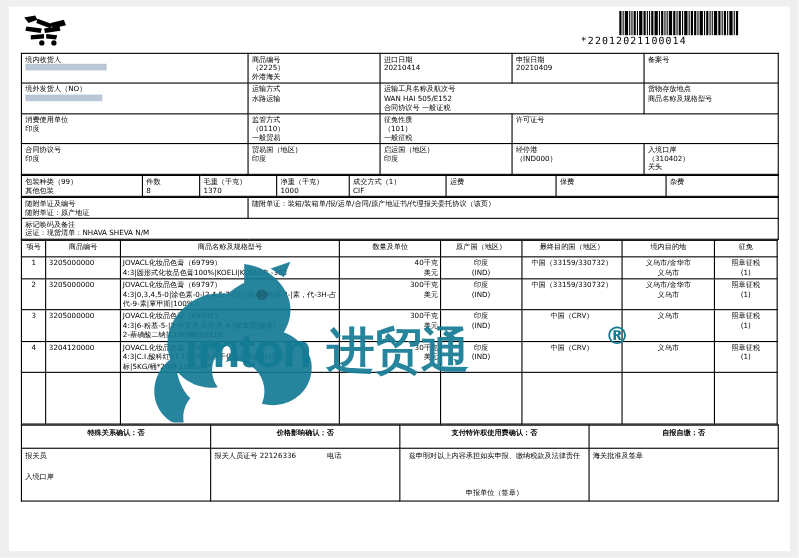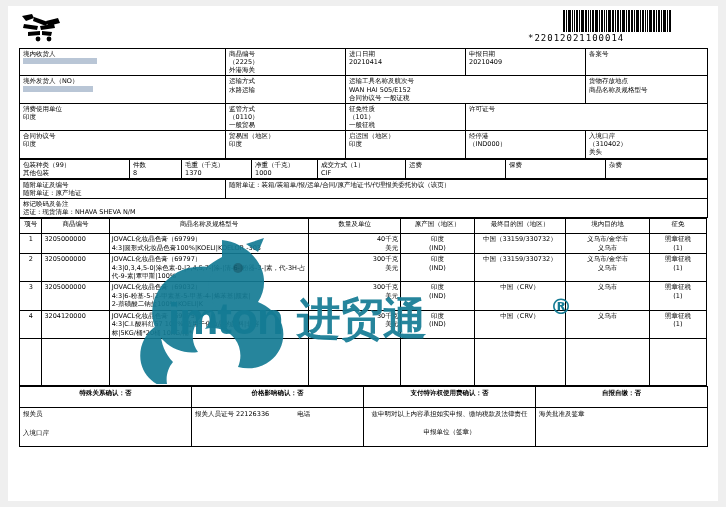--- a/index.html
+++ b/index.html
@@ -448,21 +448,21 @@
         <div>报关员</div>
         <div style="margin-top:10px">入境口岸</div>
       </td>
       <td>
         <span>报关人员证号</span>
         <span>22126336</span>
         <span style="margin-left:26px">电话</span>
       </td>
       <td>
         <div class="ctr">兹申明对以上内容承担如实申报、缴纳税款及法律责任</div>
-        <div class="ctr" style="margin-top:9px">申报单位（签章）</div>
+        <div class="ctr" style="margin-top:25px">申报单位（签章）</div>
       </td>
       <td>
         <div>海关批准及签章</div>
       </td>
     </tr>
   </tbody>
     </table>
 
   <div class="wm">
     <svg class="wm-dragon" viewBox="0 0 190 150">

